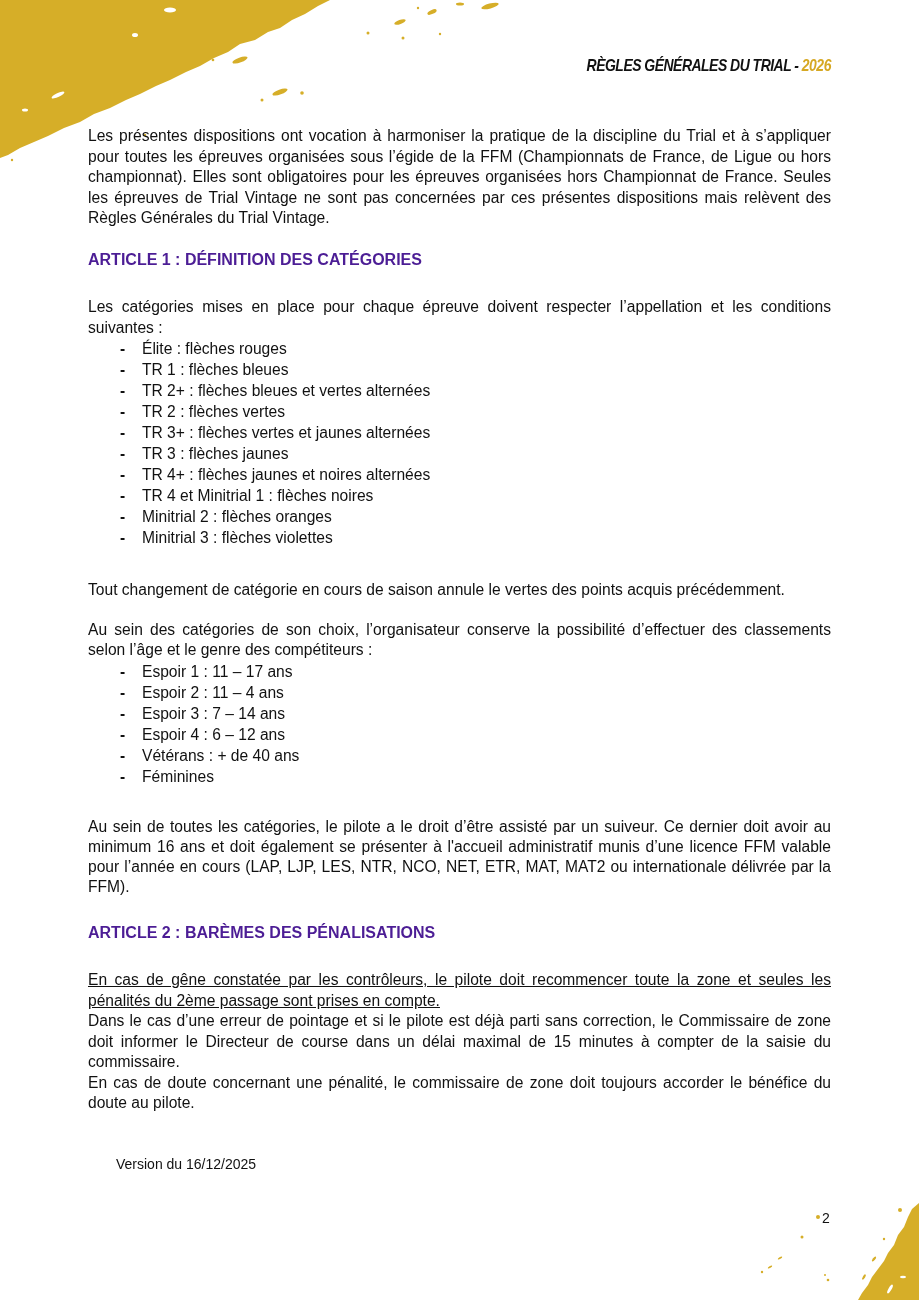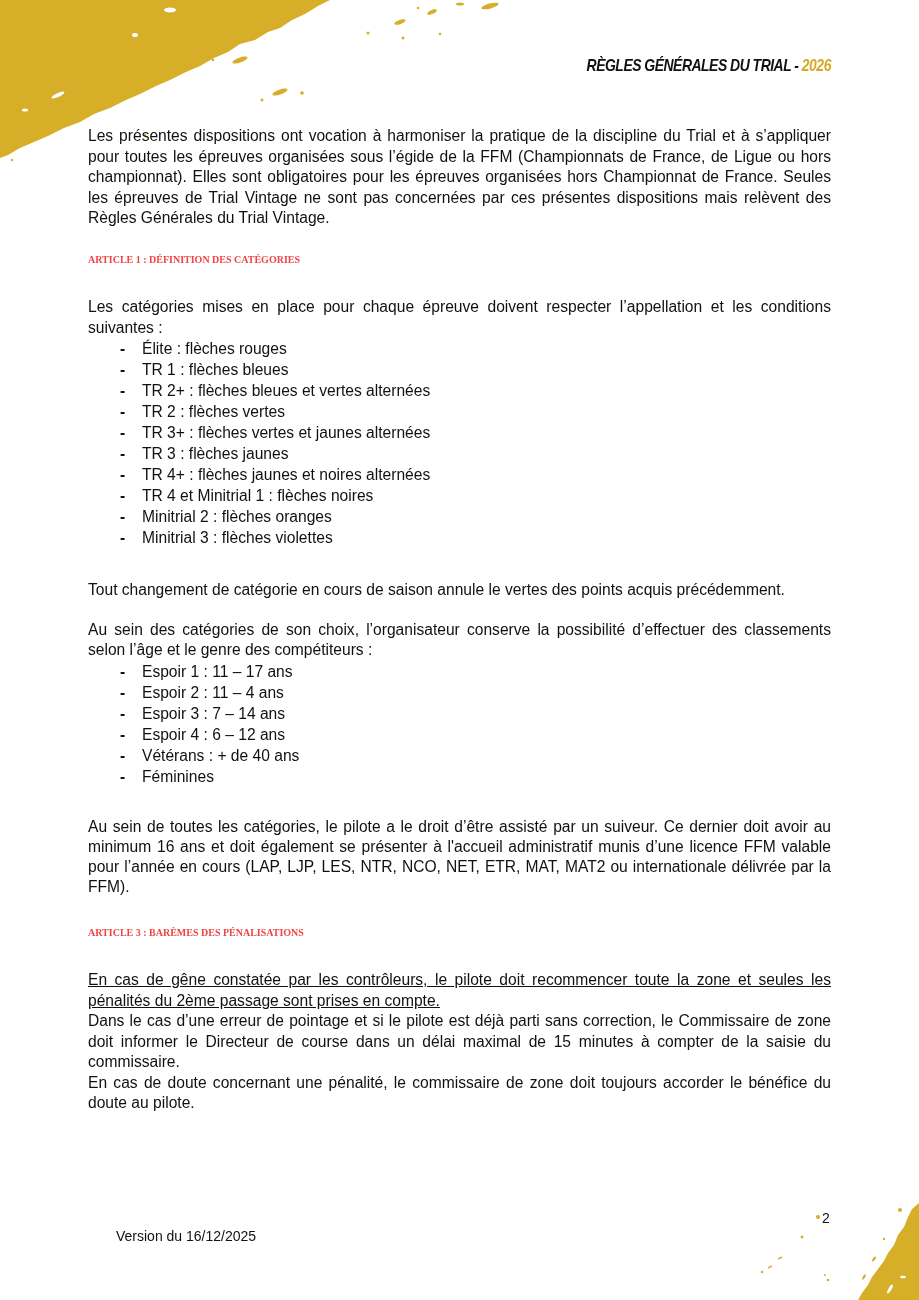--- a/index.html
+++ b/index.html
@@ -7,35 +7,35 @@
          font-family: "Liberation Sans", sans-serif; color: #111111; }
   .deco { position: absolute; }
   .deco-top { left: 0; top: 0; width: 540px; height: 170px; }
   .deco-bottom { right: 0; bottom: 0; width: 179px; height: 105px; }
   .header-title { position: absolute; right: 88px; top: 56px; font-family: "Liberation Sans", sans-serif;
                   font-weight: bold; font-style: italic; font-size: 17px; letter-spacing: -0.6px;
                   transform: scaleX(0.82); transform-origin: right center; color: #111; white-space: nowrap; }
   .header-title .year { color: #d6a823; }
   .content { position: absolute; left: 88px; top: 126px; width: 743px; font-size: 15.6px; line-height: 20.5px; }
   p { margin: 0; text-align: justify; }
-  .heading { color: #ef4444; font-weight: bold; font-size: 10px; margin: 0; font-family: Liberation Serif, serif; }
+  .heading { color: #4c1d95; font-weight: bold; font-size: 16px; margin: 0; }
   ul.dash { list-style: none; margin: 0; padding: 0 0 0 32px; }
   ul.dash li { position: relative; padding-left: 22px; line-height: 21px; }
   ul.dash li::before { content: "-"; position: absolute; left: 0; font-weight: bold; }
   .b { font-weight: normal; }
   .mt-article1 { margin-top: 21px; }
   .mt-para { margin-top: 27px; }
   .mt-list { margin-top: 8px; }
   .mt-change { margin-top: 32px; }
   .mt-sein { margin-top: 19px; }
   .mt-suiveur { margin-top: 30px; }
   .para-suiveur { line-height: 20px; }
   .mt-article2 { margin-top: 26px; }
   .mt-gene { margin-top: 27px; text-decoration: underline; }
-  .footer-version { position: absolute; left: 116px; top: 1228px; font-size: 14px; color: #111; }
+  .footer-version { position: absolute; left: 116px; top: 1156px; font-size: 14px; color: #111; }
   .page-number { position: absolute; left: 822px; top: 1210px; font-size: 14px; color: #111; }
 </style>
 </head>
 <body>
 
 <svg class="deco deco-top" viewBox="0 0 540 170">
   <path fill="#d6ae28" d="M0,0 L330,0 L318,6 L305,14 L292,20 L280,28 L268,32 L255,40 L240,44 L228,52 L214,58 L200,66 L186,72 L170,80 L156,86 L140,94 L126,100 L110,108 L94,114 L80,122 L64,128 L48,136 L34,142 L20,148 L8,155 L0,158 Z"></path>
   <ellipse cx="170" cy="10" rx="6" ry="2.5" fill="#fff"></ellipse>
   <ellipse cx="135" cy="35" rx="3" ry="2" fill="#fff"></ellipse>
   <ellipse cx="58" cy="95" rx="7" ry="2" fill="#fff" transform="rotate(-25 58 95)"></ellipse>
@@ -89,21 +89,21 @@
     <li class="b">Espoir 1 : 11 – 17 ans</li>
     <li class="b">Espoir 2 : 11 – 4 ans</li>
     <li class="b">Espoir 3 : 7 – 14 ans</li>
     <li class="b">Espoir 4 : 6 – 12 ans</li>
     <li class="b">Vétérans : + de 40 ans</li>
     <li class="b">Féminines</li>
   </ul>
 
   <p class="mt-suiveur para-suiveur">Au sein de toutes les catégories, le pilote a le droit d’être assisté par un suiveur. Ce dernier doit avoir au minimum 16 ans et doit également se présenter à l'accueil administratif munis d’une licence FFM valable pour l’année en cours (LAP, LJP, LES, NTR, NCO, NET, ETR, MAT, MAT2 ou internationale délivrée par la FFM).</p>
 
-  <h2 class="heading mt-article2">ARTICLE 3 : BARÈMES DES PÉNALISATIONS</h2>
+  <h2 class="heading mt-article2">ARTICLE 2 : BARÈMES DES PÉNALISATIONS</h2>
 
   <p class="mt-gene">En cas de gêne constatée par les contrôleurs, le pilote doit recommencer toute la zone et seules les pénalités du 2ème passage sont prises en compte.</p>
   <p><span>Dans le cas d’une erreur de pointage et si le pilote est déjà parti sans correction, le Commissaire de zone doit informer le Directeur de course </span><span class="b">dans un délai maximal de 15 minutes à compter de la saisie du commissaire.</span></p>
   <p class="b">En cas de doute concernant une pénalité, le commissaire de zone doit toujours accorder le bénéfice du doute au pilote.</p>
 </div>
 
 <div class="footer-version">Version du 16/12/2025</div>
 <div class="page-number">2</div>
 
 <svg class="deco deco-bottom" viewBox="0 0 179 105">

